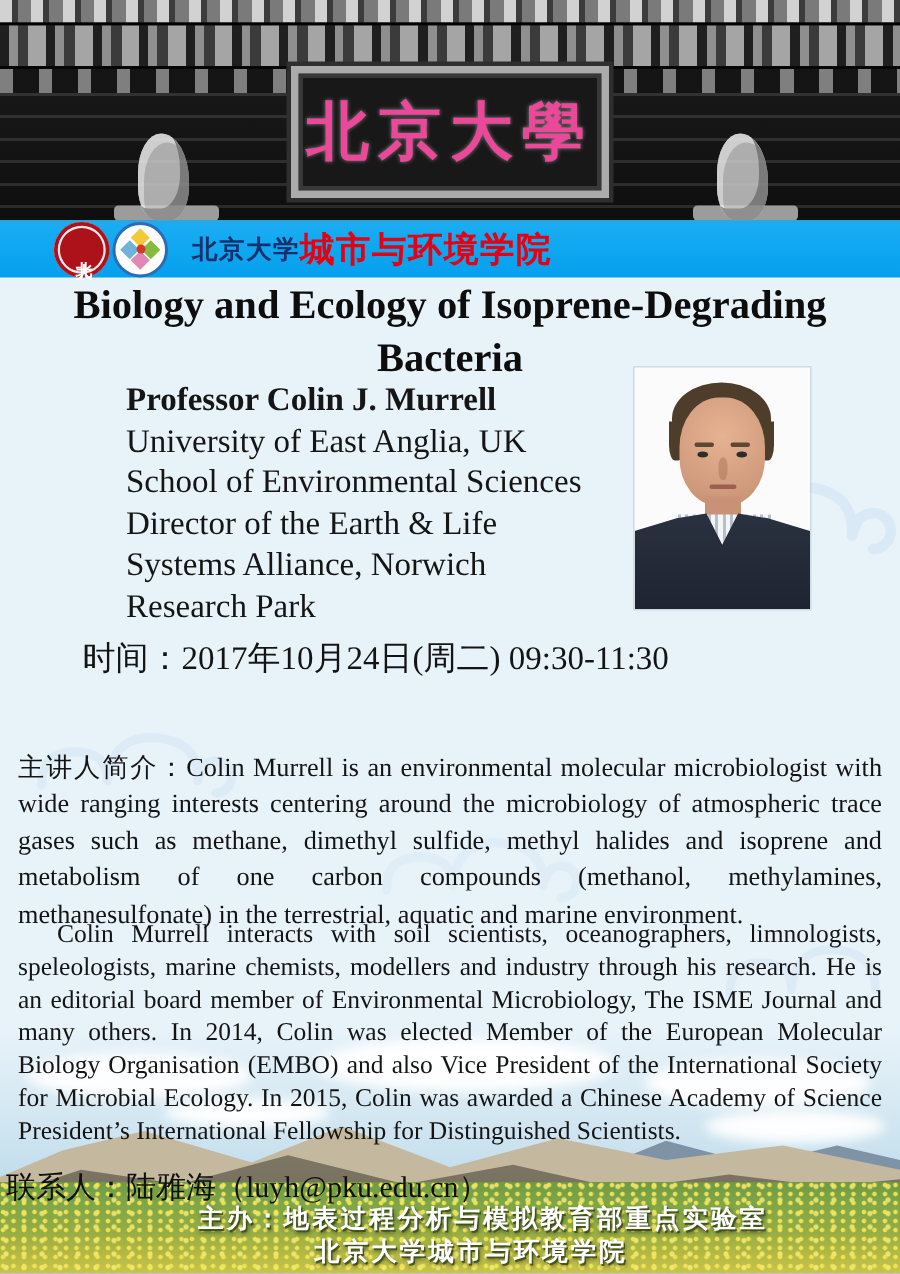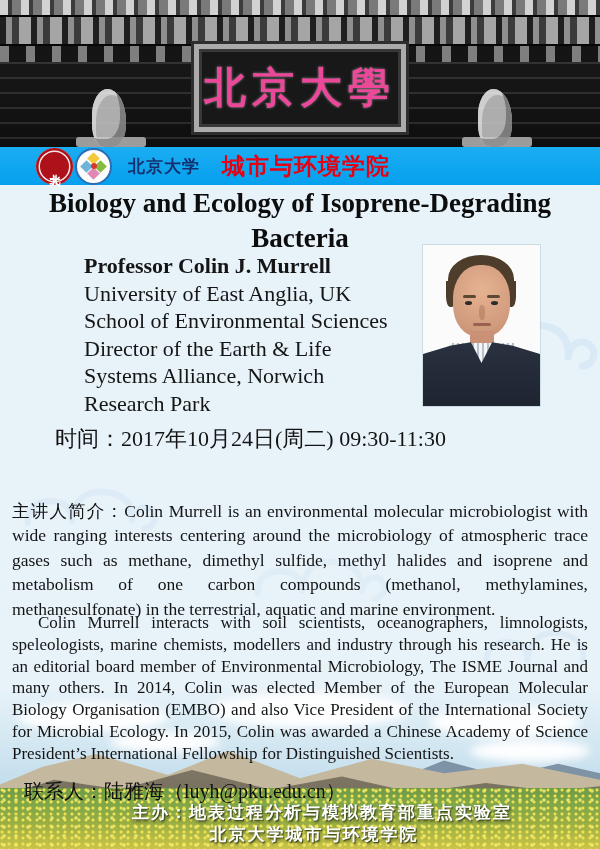--- a/index.html
+++ b/index.html
@@ -43,21 +43,21 @@
   .logo-pku span{writing-mode:vertical-rl;color:#fff;font-size:11px;line-height:11px;font-weight:bold;letter-spacing:1px;}
   .logo-college{width:33px;height:33px;border-radius:50%;background:#fdfdfd;border:2px solid #2a6db5;
     position:relative;flex:0 0 auto;margin-left:2px;box-sizing:content-box;}
   .logo-college i{position:absolute;width:9px;height:9px;transform:rotate(45deg);}
   .logo-college .d1{left:12px;top:4px;background:#f2c938;}
   .logo-college .d2{left:19px;top:12px;background:#85bb3f;}
   .logo-college .d3{left:12px;top:19px;background:#e089b4;}
   .logo-college .d4{left:5px;top:12px;background:#6fb3d9;}
   .logo-college .d5{left:14px;top:13.5px;width:6px;height:6px;background:#d6372c;border-radius:50%;transform:none;}
   .uni-name{color:#15306e;font-weight:bold;font-size:17px;margin-left:16px;letter-spacing:1px;}
-  .college-name{color:#e60012;font-weight:bold;font-size:23px;margin-left:22px;letter-spacing:1px;}
+  .college-name{color:#e60012;font-weight:bold;font-size:23px;letter-spacing:1px;}
 
   
   .deco{position:absolute;opacity:.55;z-index:0;}
 
   
   .title{position:absolute;left:0;top:186px;width:600px;text-align:center;z-index:2;
     font-weight:bold;font-size:27px;line-height:35px;color:#0d0d0d;}
 
   
   .speaker{position:absolute;left:84px;top:252px;width:350px;z-index:2;
@@ -109,21 +109,21 @@
   .mtn.front{background:linear-gradient(180deg,#8d8572 0,#6e6757 100%);
     clip-path:polygon(0 68%,9% 57%,20% 63%,32% 51%,45% 63%,57% 55%,69% 65%,81% 59%,92% 64%,100% 61%,100% 82%,0 82%);}
   .field{position:absolute;left:0;top:100px;width:600px;height:61px;
     background-image:
       radial-gradient(circle at 2px 2px, rgba(244,228,82,.95) 1.1px, rgba(0,0,0,0) 1.9px),
       radial-gradient(circle at 4px 3px, rgba(252,240,120,.8) 1.3px, rgba(0,0,0,0) 2.2px),
       linear-gradient(180deg,#6f9a45 0,#7fa648 25%,#96ad44 55%,#b4ba45 80%,#c9c44a 100%);
     background-size:7px 6px,12px 9px,100% 100%;}
 
   
-  .contact{position:absolute;left:24px;top:778px;z-index:3;font-size:20px;color:#101010;white-space:nowrap;}
+  .contact{position:absolute;left:4px;top:778px;z-index:3;font-size:20px;color:#101010;white-space:nowrap;}
   .host{position:absolute;left:0;width:600px;text-align:center;z-index:3;color:#fff;font-weight:bold;
     font-size:17px;letter-spacing:2px;
     text-shadow:1px 1px 0 rgba(55,75,25,.85), 1px 2px 3px rgba(0,0,0,.55);}
   .host.l1{top:801px;padding-left:44px;box-sizing:border-box;}
   .host.l2{top:823px;padding-left:28px;box-sizing:border-box;}
 </style>
 </head>
 <body>
 
 <div class="poster">

